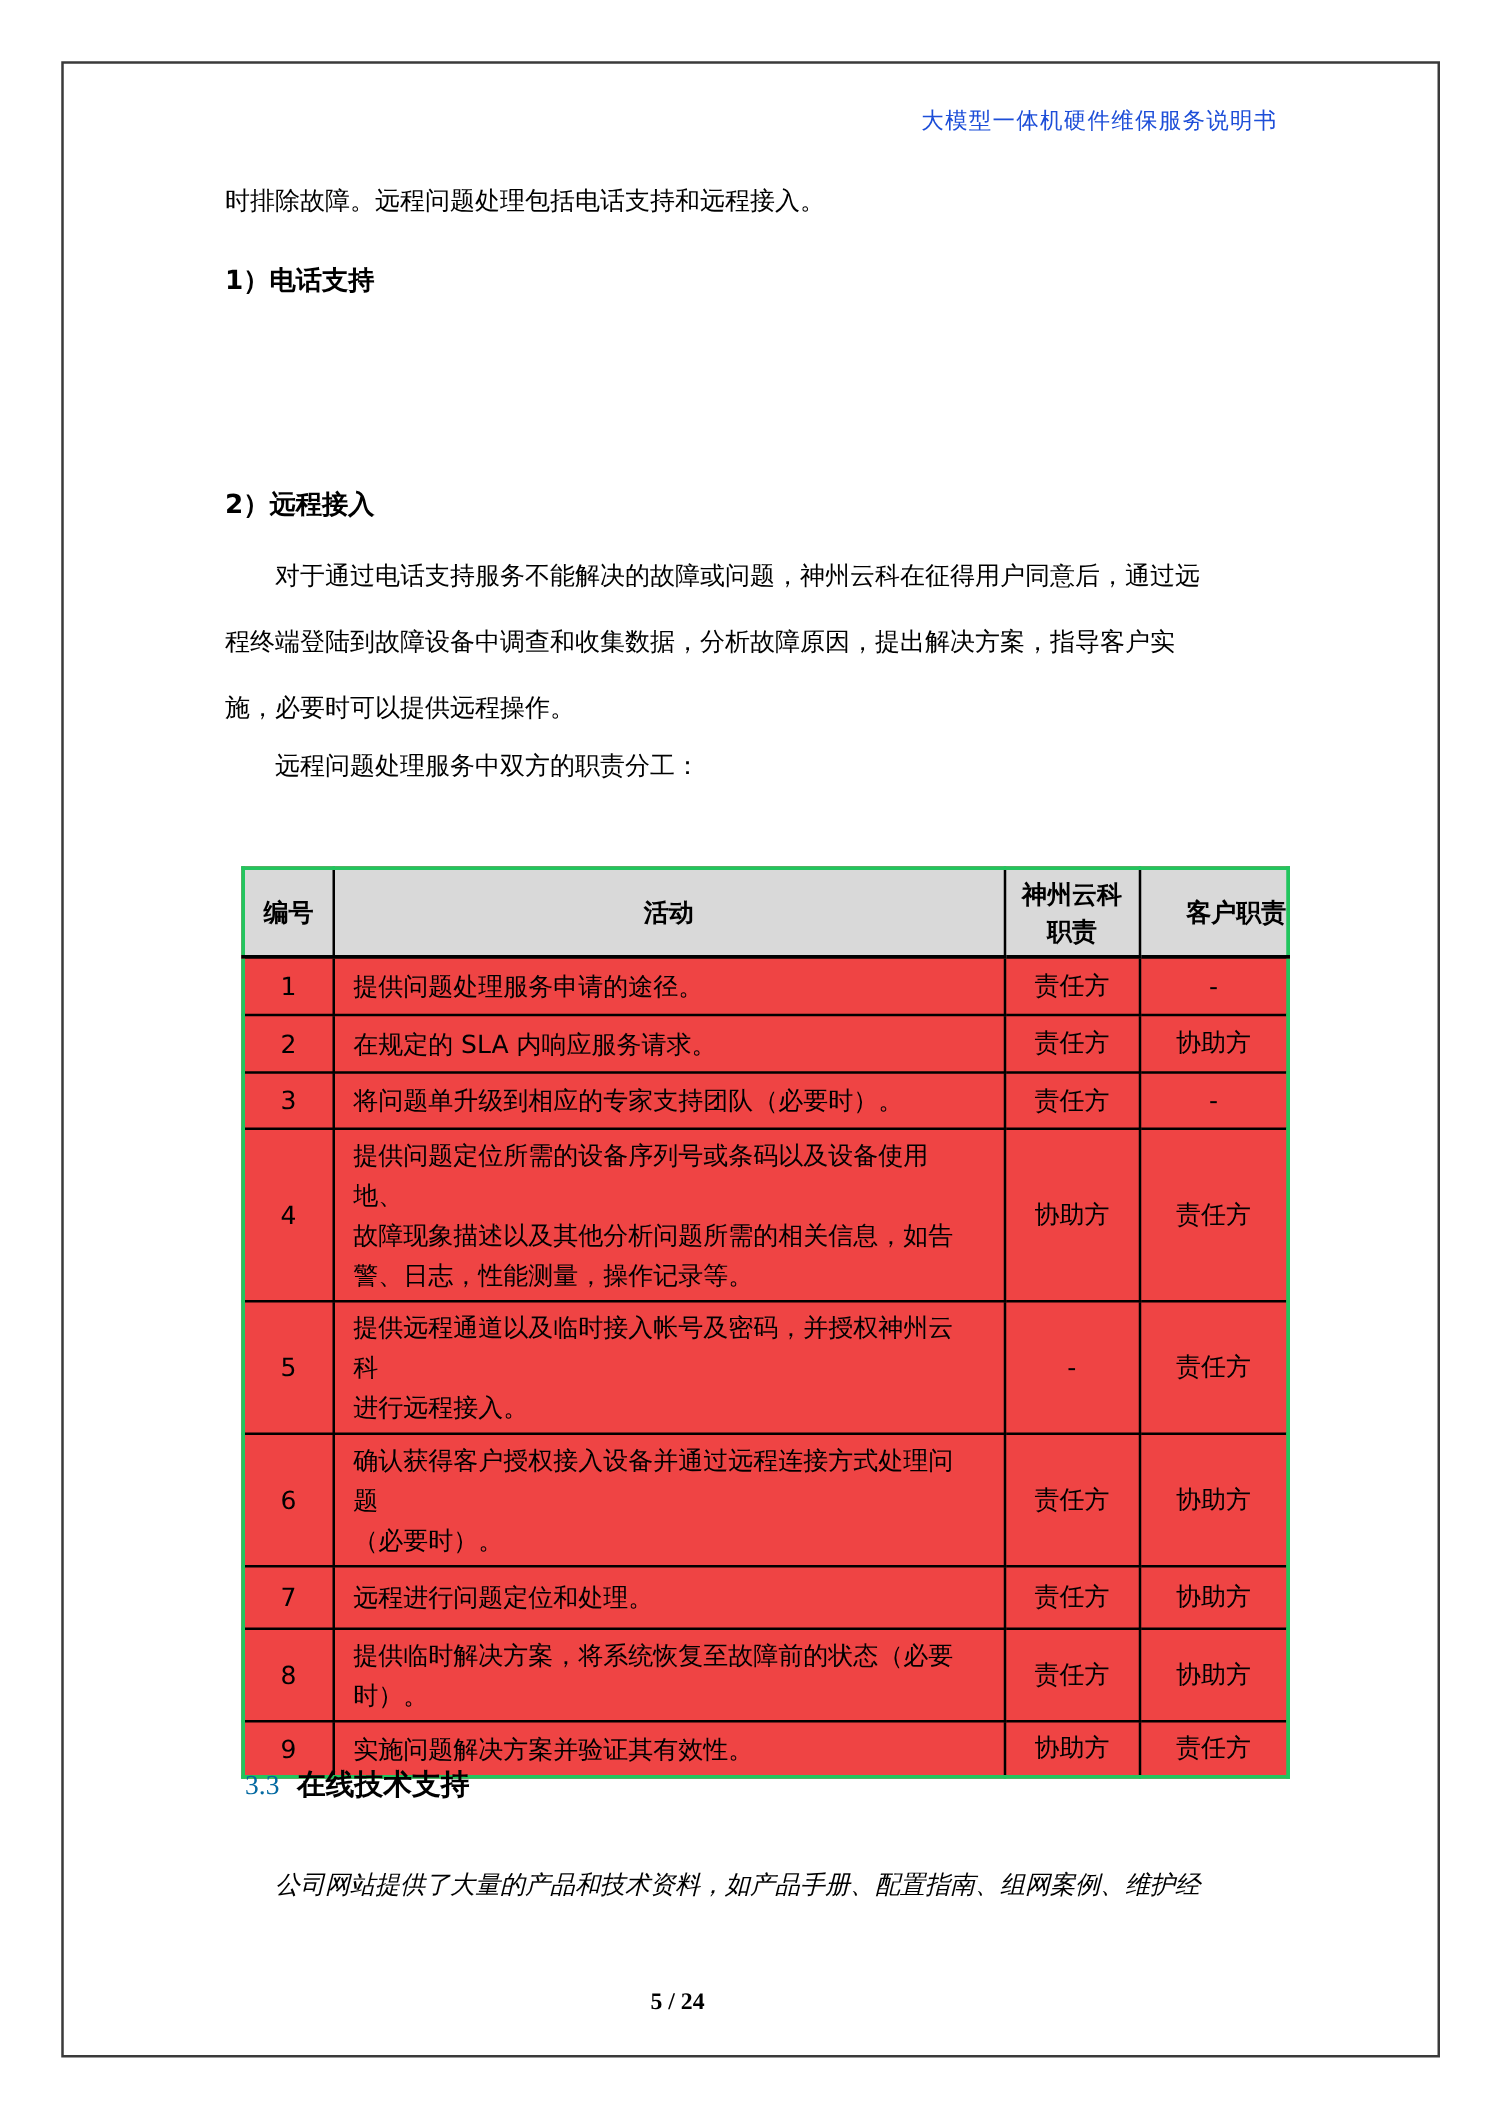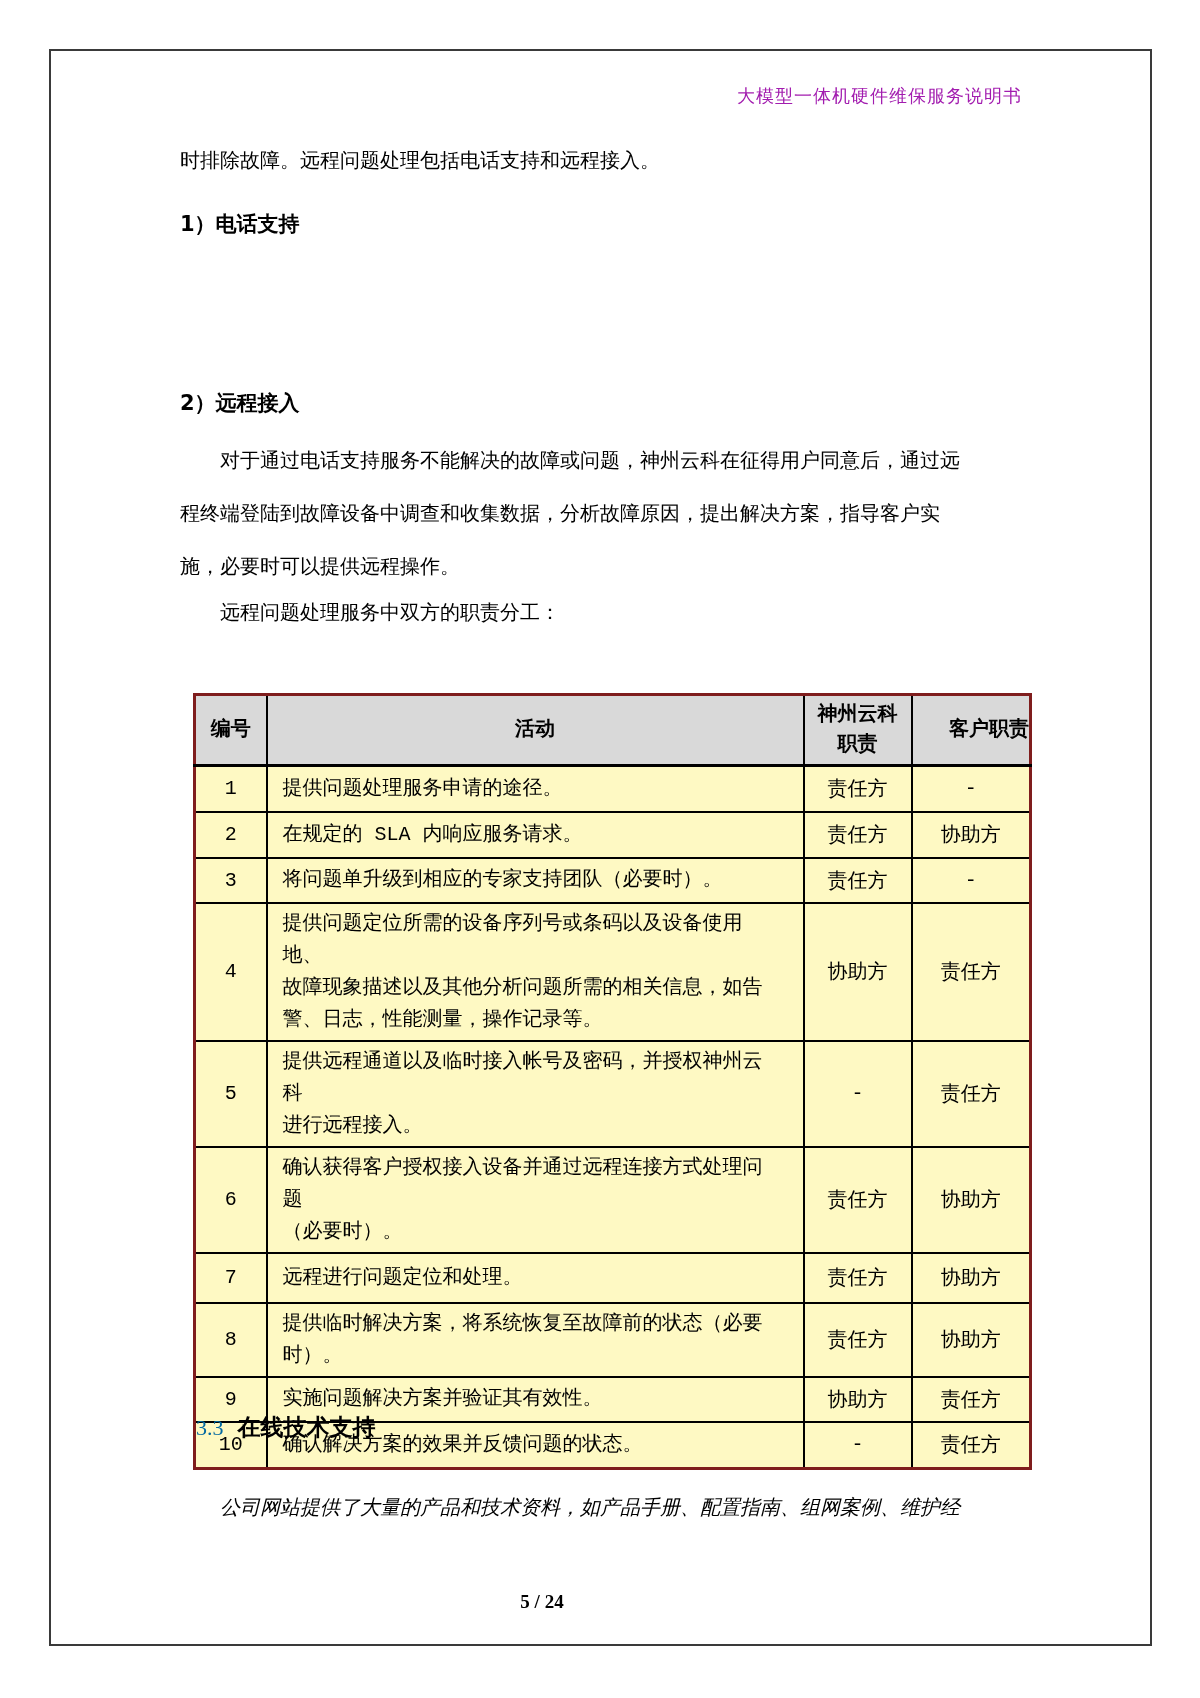--- a/index.html
+++ b/index.html
@@ -13,40 +13,40 @@
 
   .page-border {
     position: absolute; left: 49px; top: 49px; width: 1103px; height: 1597px;
     border: 2px solid #3a3a3a;
   }
 
   .doc-header {
     position: absolute; top: 84px; left: 0; width: 1022px;
     text-align: right;
     font-family: "Liberation Serif", "DejaVu Serif", serif;
-    font-size: 18px; color: #a21caf; letter-spacing: 1px;
+    font-size: 18px; color: #1d4ed8; letter-spacing: 1px;
   }
 
   .blk { position: absolute; left: 180px; width: 856px; color: #000; }
   .para { font-size: 20px; line-height: 53px; white-space: pre-line; }
   .ind  { text-indent: 2em; }
 
   .intro { top: 134px; }
   .h-item { font-weight: 700; font-size: 21px; line-height: 29px; }
   .h1pos { top: 210px; }
   .p1pos { top: 261px; }
   .h2pos { top: 389px; }
   .p2pos { top: 434px; }
   .p3pos { top: 586px; }
   .p4pos { top: 1481px; font-style: italic; }
 
   table.resp {
     position: absolute; left: 193px; top: 693px; width: 836px;
     border-collapse: collapse; table-layout: fixed;
-    border: 3px solid #7f1d1d; background: #fef9c3; font-family: Liberation Mono, monospace;
+    border: 3px solid #22c55e; background: #ef4444;
   }
   .resp th, .resp td { border: 2px solid #000; vertical-align: middle; }
   .resp thead tr { height: 71px; }
   .resp th {
     font-size: 20px; font-weight: 700; line-height: 30px;
     white-space: pre-line; text-align: center;
     border-bottom: 3px solid #000;
   }
   .resp td { font-size: 20px; }
   .c-no   { text-align: center; }
@@ -160,26 +160,20 @@
 时）。</td>
           <td class="c-resp">责任方</td>
           <td class="c-resp">协助方</td>
         </tr>
         <tr style="height: 45px;">
           <td class="c-no">9</td>
           <td class="c-act">实施问题解决方案并验证其有效性。</td>
           <td class="c-resp">协助方</td>
           <td class="c-resp">责任方</td>
         </tr>
-        <tr style="height: 47px;">
-          <td class="c-no">10</td>
-          <td class="c-act">确认解决方案的效果并反馈问题的状态。</td>
-          <td class="c-resp">-</td>
-          <td class="c-resp">责任方</td>
-        </tr>
       </tbody>
   </table>
 
   <div class="section33">
     <span class="sec-no">3.3</span><span class="sec-title">在线技术支持</span>
   </div>
 
   <div class="blk para ind p4pos">公司网站提供了大量的产品和技术资料，如产品手册、配置指南、组网案例、维护经</div>
 
   <div class="page-footer">5 / 24</div>

